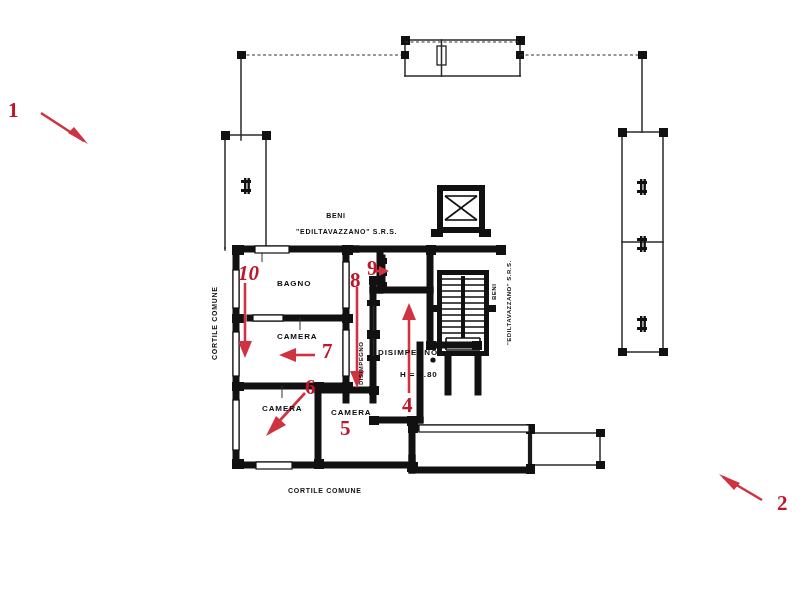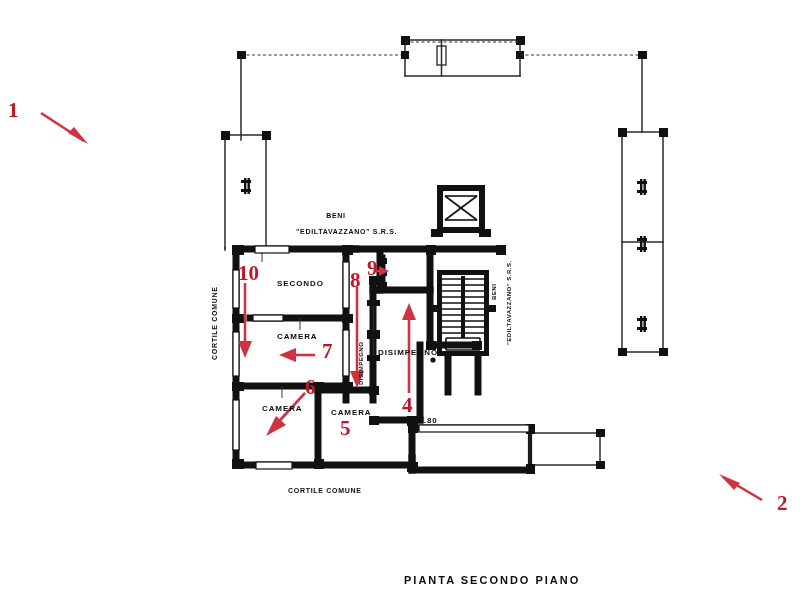--- a/index.html
+++ b/index.html
@@ -321,35 +321,34 @@
   </svg>
 
   <div class="num" style="left:8px;  top:100px;">1</div>
   <div class="num" style="left:777px; top:493px;">2</div>
   <div class="num" style="left:402px; top:395px;">4</div>
   <div class="num" style="left:340px; top:418px;">5</div>
   <div class="num" style="left:305px; top:377px;">6</div>
   <div class="num" style="left:322px; top:341px;">7</div>
   <div class="num" style="left:350px; top:270px;">8</div>
   <div class="num" style="left:367px; top:258px;">9</div>
-  <div class="num" style="left:238px; top:263px;">10</div>
+  <div class="num" style="left:238px; top:263px;font-style:italic;">10</div>
 
   <div class="plantxt sm ctr" style="left:316px; top:212px; width:40px;">BENI</div>
   <div class="plantxt sm" style="left:296px; top:228px;">"EDILTAVAZZANO" S.R.S.</div>
 
   <div class="plantxt xs" style="left:491px; top:300px; transform:rotate(-90deg);">BENI</div>
   <div class="plantxt xs" style="left:506px; top:345px; transform:rotate(-90deg);">"EDILTAVAZZANO" S.R.S.</div>
 
   <div class="plantxt sm" style="left:211px; top:360px; transform:rotate(-90deg);">CORTILE COMUNE</div>
   <div class="plantxt sm" style="left:288px; top:487px;">CORTILE COMUNE</div>
 
-  <div class="plantxt" style="left:277px; top:279px;">SECONDO</div>
+  <div class="plantxt" style="left:277px; top:279px;">BAGNO</div>
   <div class="plantxt" style="left:277px; top:332px;">CAMERA</div>
   <div class="plantxt" style="left:262px; top:404px;">CAMERA</div>
   <div class="plantxt" style="left:331px; top:408px;">CAMERA</div>
   <div class="plantxt" style="left:378px; top:348px;">DISIMPEGNO</div>
-  <div class="plantxt" style="left:400px; top:370px;margin-top:46px;">H = 2.80</div>
+  <div class="plantxt" style="left:400px; top:370px;">H = 2.80</div>
 
   <div class="plantxt xs" style="left:358px; top:385px; transform:rotate(-90deg);">DISIMPEGNO</div>
 
-  <div class="plantxt cap" style="left:404px; top:574px;">PIANTA SECONDO PIANO</div>
 
 </div>
 
 </body></html>

